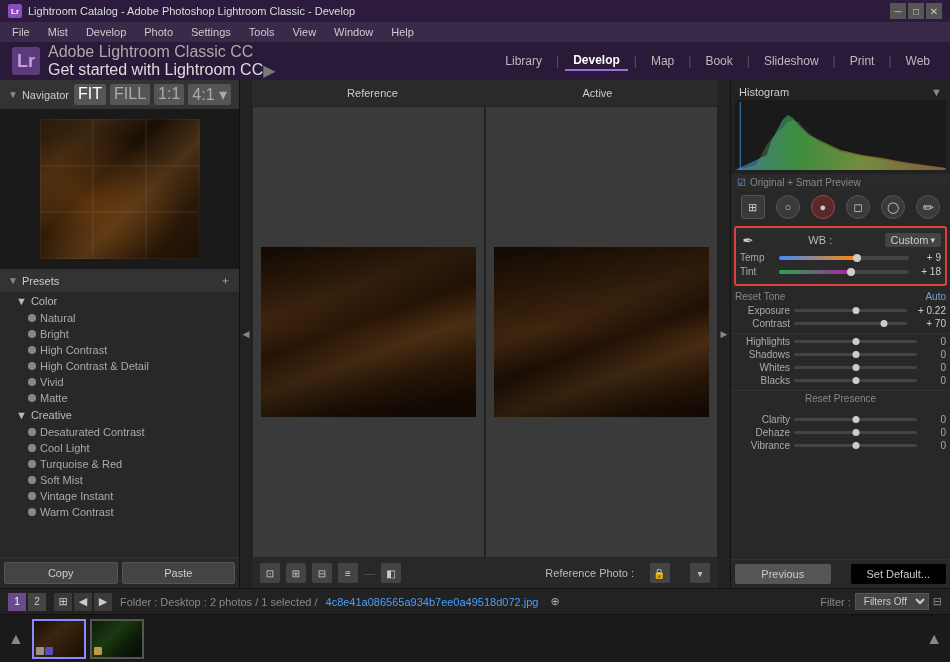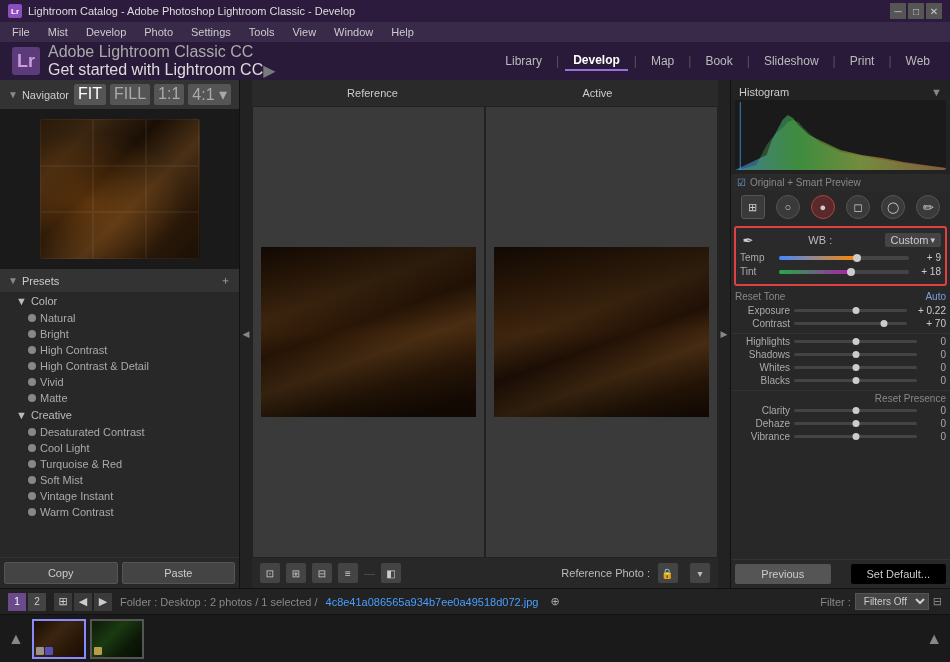--- a/index.html
+++ b/index.html
@@ -54,21 +54,21 @@
 
     
     .center-area { flex: 1; background: #3a3a3a; display: flex; flex-direction: column; }
     .center-top { display: flex; height: 26px; background: #2a2a2a; align-items: center; justify-content: space-between; padding: 0 8px; }
     .center-photos { display: flex; flex: 1; }
     .photo-panel { flex: 1; background: #3a3a3a; display: flex; align-items: center; justify-content: center; border: 1px solid #222; }
     .bar-photo { width: 220px; height: 160px; background: linear-gradient(160deg, #1a0d05 0%, #2a1808 15%, #3a2510 30%, #221205 45%, #4a3015 60%, #2a1808 75%, #1a0d05 90%); position: relative; overflow: hidden; }
     .bar-photo::after { content: ''; position: absolute; inset: 0; background: linear-gradient(to bottom, rgba(0,0,0,0.3) 0%, rgba(80,40,10,0.2) 50%, rgba(0,0,0,0.4) 100%); }
     .center-bottom { height: 30px; background: #282828; display: flex; align-items: center; padding: 0 8px; gap: 6px; }
     .tool-icon { width: 20px; height: 20px; background: #444; border-radius: 2px; display: flex; align-items: center; justify-content: center; cursor: pointer; font-size: 11px; }
-    .ref-photo-label { margin-left: auto; font-size: 11px; color: #bbb; display: flex; align-items: center; gap: 8px; }
+    .ref-photo-label { margin-left: auto; font-size: 11px; color: #bbb; display: flex; align-items: center; gap: 16px; }
 
     
     .right-panel { width: 220px; background: #282828; display: flex; flex-direction: column; border-left: 1px solid #111; }
     .right-collapse { width: 12px; background: #222; display: flex; align-items: center; justify-content: center; cursor: pointer; }
 
     .histogram-section { background: #222; padding: 4px; }
     .hist-header { display: flex; align-items: center; justify-content: space-between; padding: 2px 4px; }
     .histogram-chart { height: 70px; background: #1a1a1a; position: relative; overflow: hidden; border-radius: 2px; }
 
     .preview-info { background: #2a2a2a; padding: 3px 6px; font-size: 10px; color: #888; display: flex; align-items: center; gap: 4px; }
@@ -104,21 +104,21 @@
     
     .adj-section { padding: 2px 4px; border-top: 1px solid #333; }
     .adj-row { display: flex; align-items: center; gap: 4px; margin-bottom: 2px; }
     .adj-label { font-size: 10px; color: #aaa; width: 55px; text-align: right; }
     .adj-track { flex: 1; height: 3px; background: #444; border-radius: 2px; position: relative; }
     .adj-thumb { width: 7px; height: 7px; background: #ccc; border-radius: 50%; position: absolute; top: -2px; left: 50%; transform: translateX(-50%); }
     .adj-value { font-size: 10px; color: #aaa; width: 25px; text-align: right; }
 
     
     .presence-section { padding: 2px 4px; border-top: 1px solid #333; }
-    .presence-header { display: flex; align-items: center; justify-content: flex-end; margin-bottom: 1px; }
+    .presence-header { display: flex; align-items: center; justify-content: center; margin-bottom: 10px; }
 
     
     .right-bottom { padding: 4px; display: flex; gap: 20px; border-top: 1px solid #333; margin-top: auto; }
     .btn-prev { flex: 1; background: #555; border: none; color: #ccc; padding: 4px; font-size: 11px; cursor: pointer; border-radius: 2px; }
     .btn-default { flex: 1; background: #000000; border: none; color: #ccc; padding: 4px; font-size: 11px; cursor: pointer; border-radius: 2px; }
 
     
     .bottom-bar { height: 26px; background: #222; display: flex; align-items: center; padding: 0 8px; gap: 8px; font-size: 11px; color: #888; border-top: 1px solid #111; }
     .page-btns { display: flex; gap: 2px; }
     .page-btn { width: 18px; height: 18px; background: #444; border: none; color: #ccc; font-size: 10px; cursor: pointer; display: flex; align-items: center; justify-content: center; }

